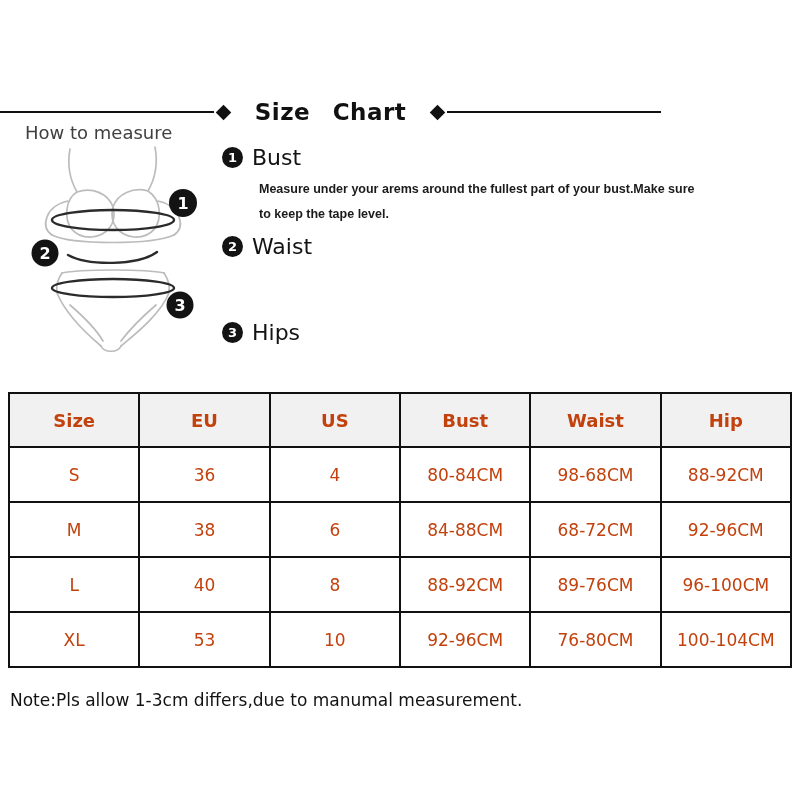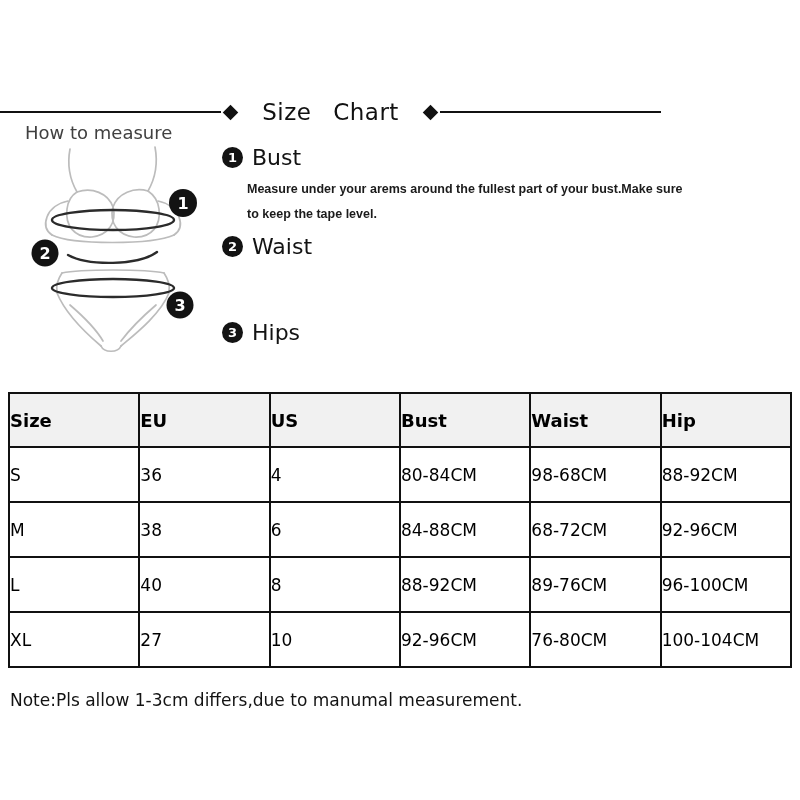--- a/index.html
+++ b/index.html
@@ -9,21 +9,21 @@
     position: relative;
     font-family: "DejaVu Sans", "Liberation Sans", sans-serif;
     color: #111;
     overflow: hidden;
   }
 
   
   .title-band {
     position: absolute; left: 0; top: 97; top: 97px;
     width: 661px; height: 30px;
-    display: flex; align-items: center;
+    display: flex; align-items: center; font-weight: bold;
   }
   .title-line { flex: 1 1 auto; height: 0; border-top: 2px solid #111; }
   .diamond {
     width: 11px; height: 11px; background: #111;
     transform: rotate(45deg);
     flex: 0 0 auto;
   }
   .title-text {
     flex: 0 0 auto;
     padding: 0 26px;
@@ -53,41 +53,41 @@
     height: 30px;
   }
   .num-badge {
     width: 21px; height: 21px; border-radius: 50%;
     background: #131313; color: #fff;
     display: inline-flex; align-items: center; justify-content: center;
     font-size: 13px; font-weight: bold;
     flex: 0 0 auto;
   }
   .instruction .desc {
-    margin-left: 25px; margin-top: 5px;
+    margin-left: 37px; margin-top: 5px;
     font-family: "Liberation Sans", "DejaVu Sans", sans-serif;
     font-size: 12.5px; font-weight: bold; color: #1b1b1b;
     line-height: 25px;
     white-space: pre-line;
   }
   #instruction-bust  { top: 142px; }
   #instruction-waist { top: 231px; }
   #instruction-hips  { top: 317px; }
 
   
   .size-table {
     position: absolute; left: 8px; top: 392px;
     width: 784px;
     border-collapse: collapse;
     table-layout: fixed;
   }
   .size-table th, .size-table td {
     border: 2px solid #111;
-    text-align: left; vertical-align: middle;
-    color: #000000;
+    text-align: center; vertical-align: middle;
+    color: #c2410c;
   }
   .size-table th {
     height: 54px;
     background: #f1f1f1;
     font-size: 18px; font-weight: bold;
   }
   .size-table td {
     height: 55px;
     background: #ffffff;
     font-size: 17px; font-weight: normal;
@@ -214,21 +214,21 @@
       <tr>
         <td>L</td>
         <td>40</td>
         <td>8</td>
         <td>88-92CM</td>
         <td>89-76CM</td>
         <td>96-100CM</td>
       </tr>
       <tr>
         <td>XL</td>
-        <td>27</td>
+        <td>53</td>
         <td>10</td>
         <td>92-96CM</td>
         <td>76-80CM</td>
         <td>100-104CM</td>
       </tr>
     </tbody>
 </table>
 
 <div class="note">Note:Pls allow 1-3cm differs,due to manumal measurement.</div>
 

